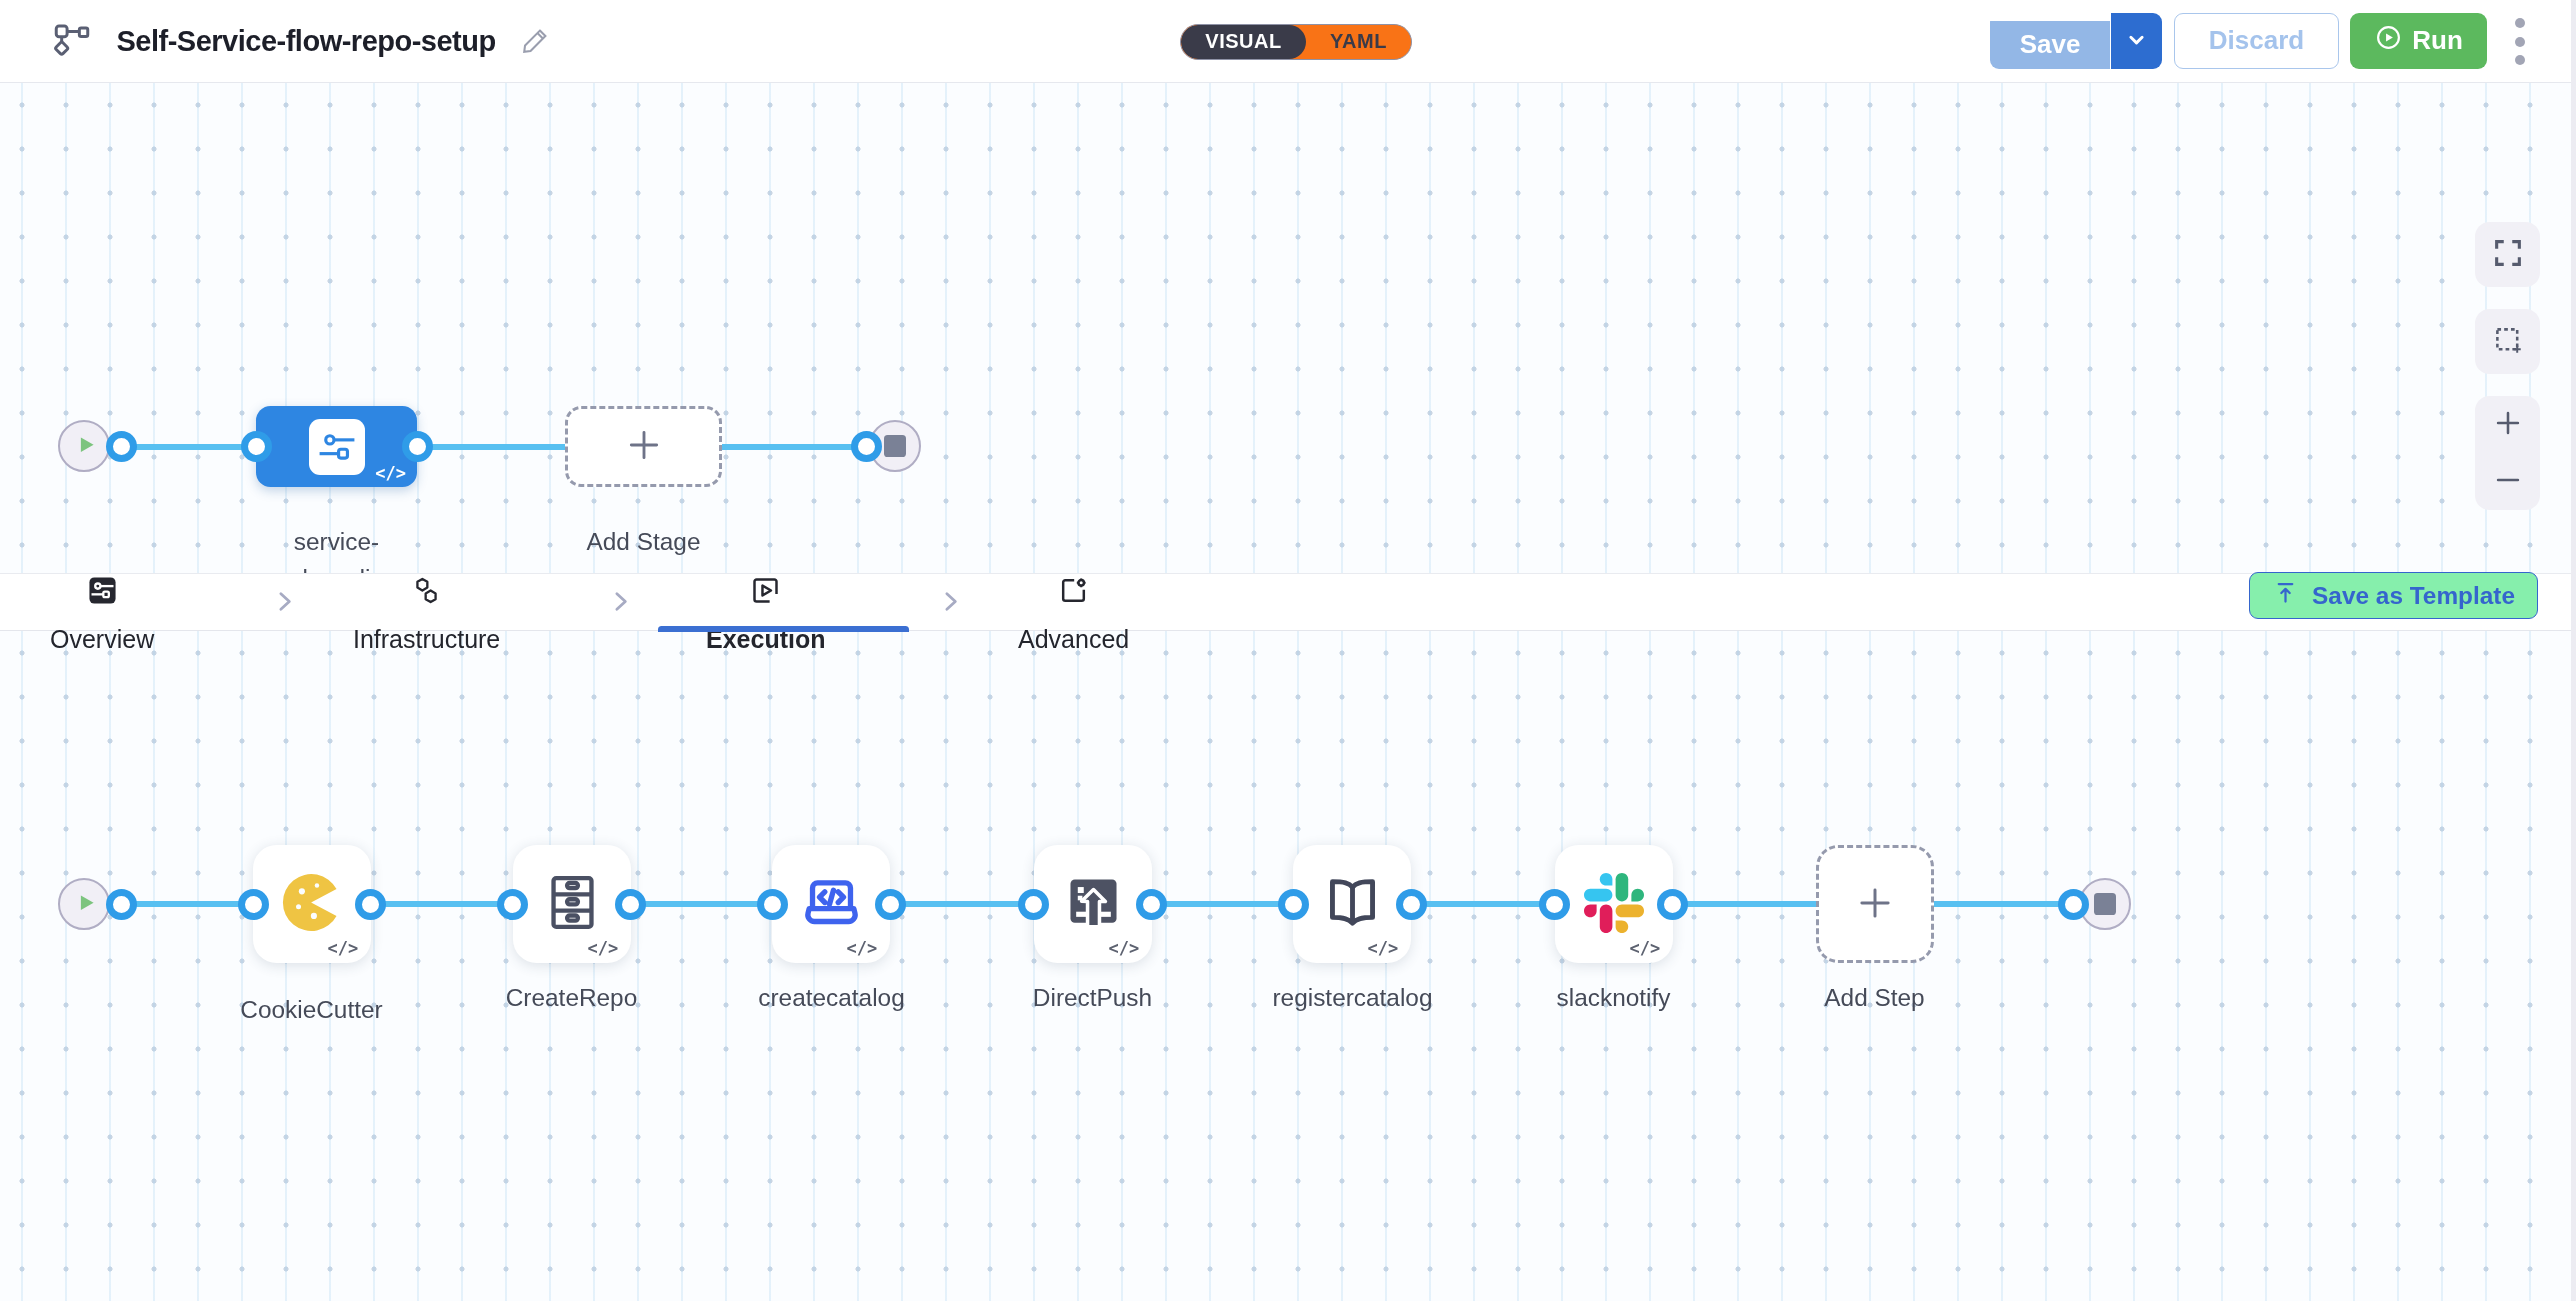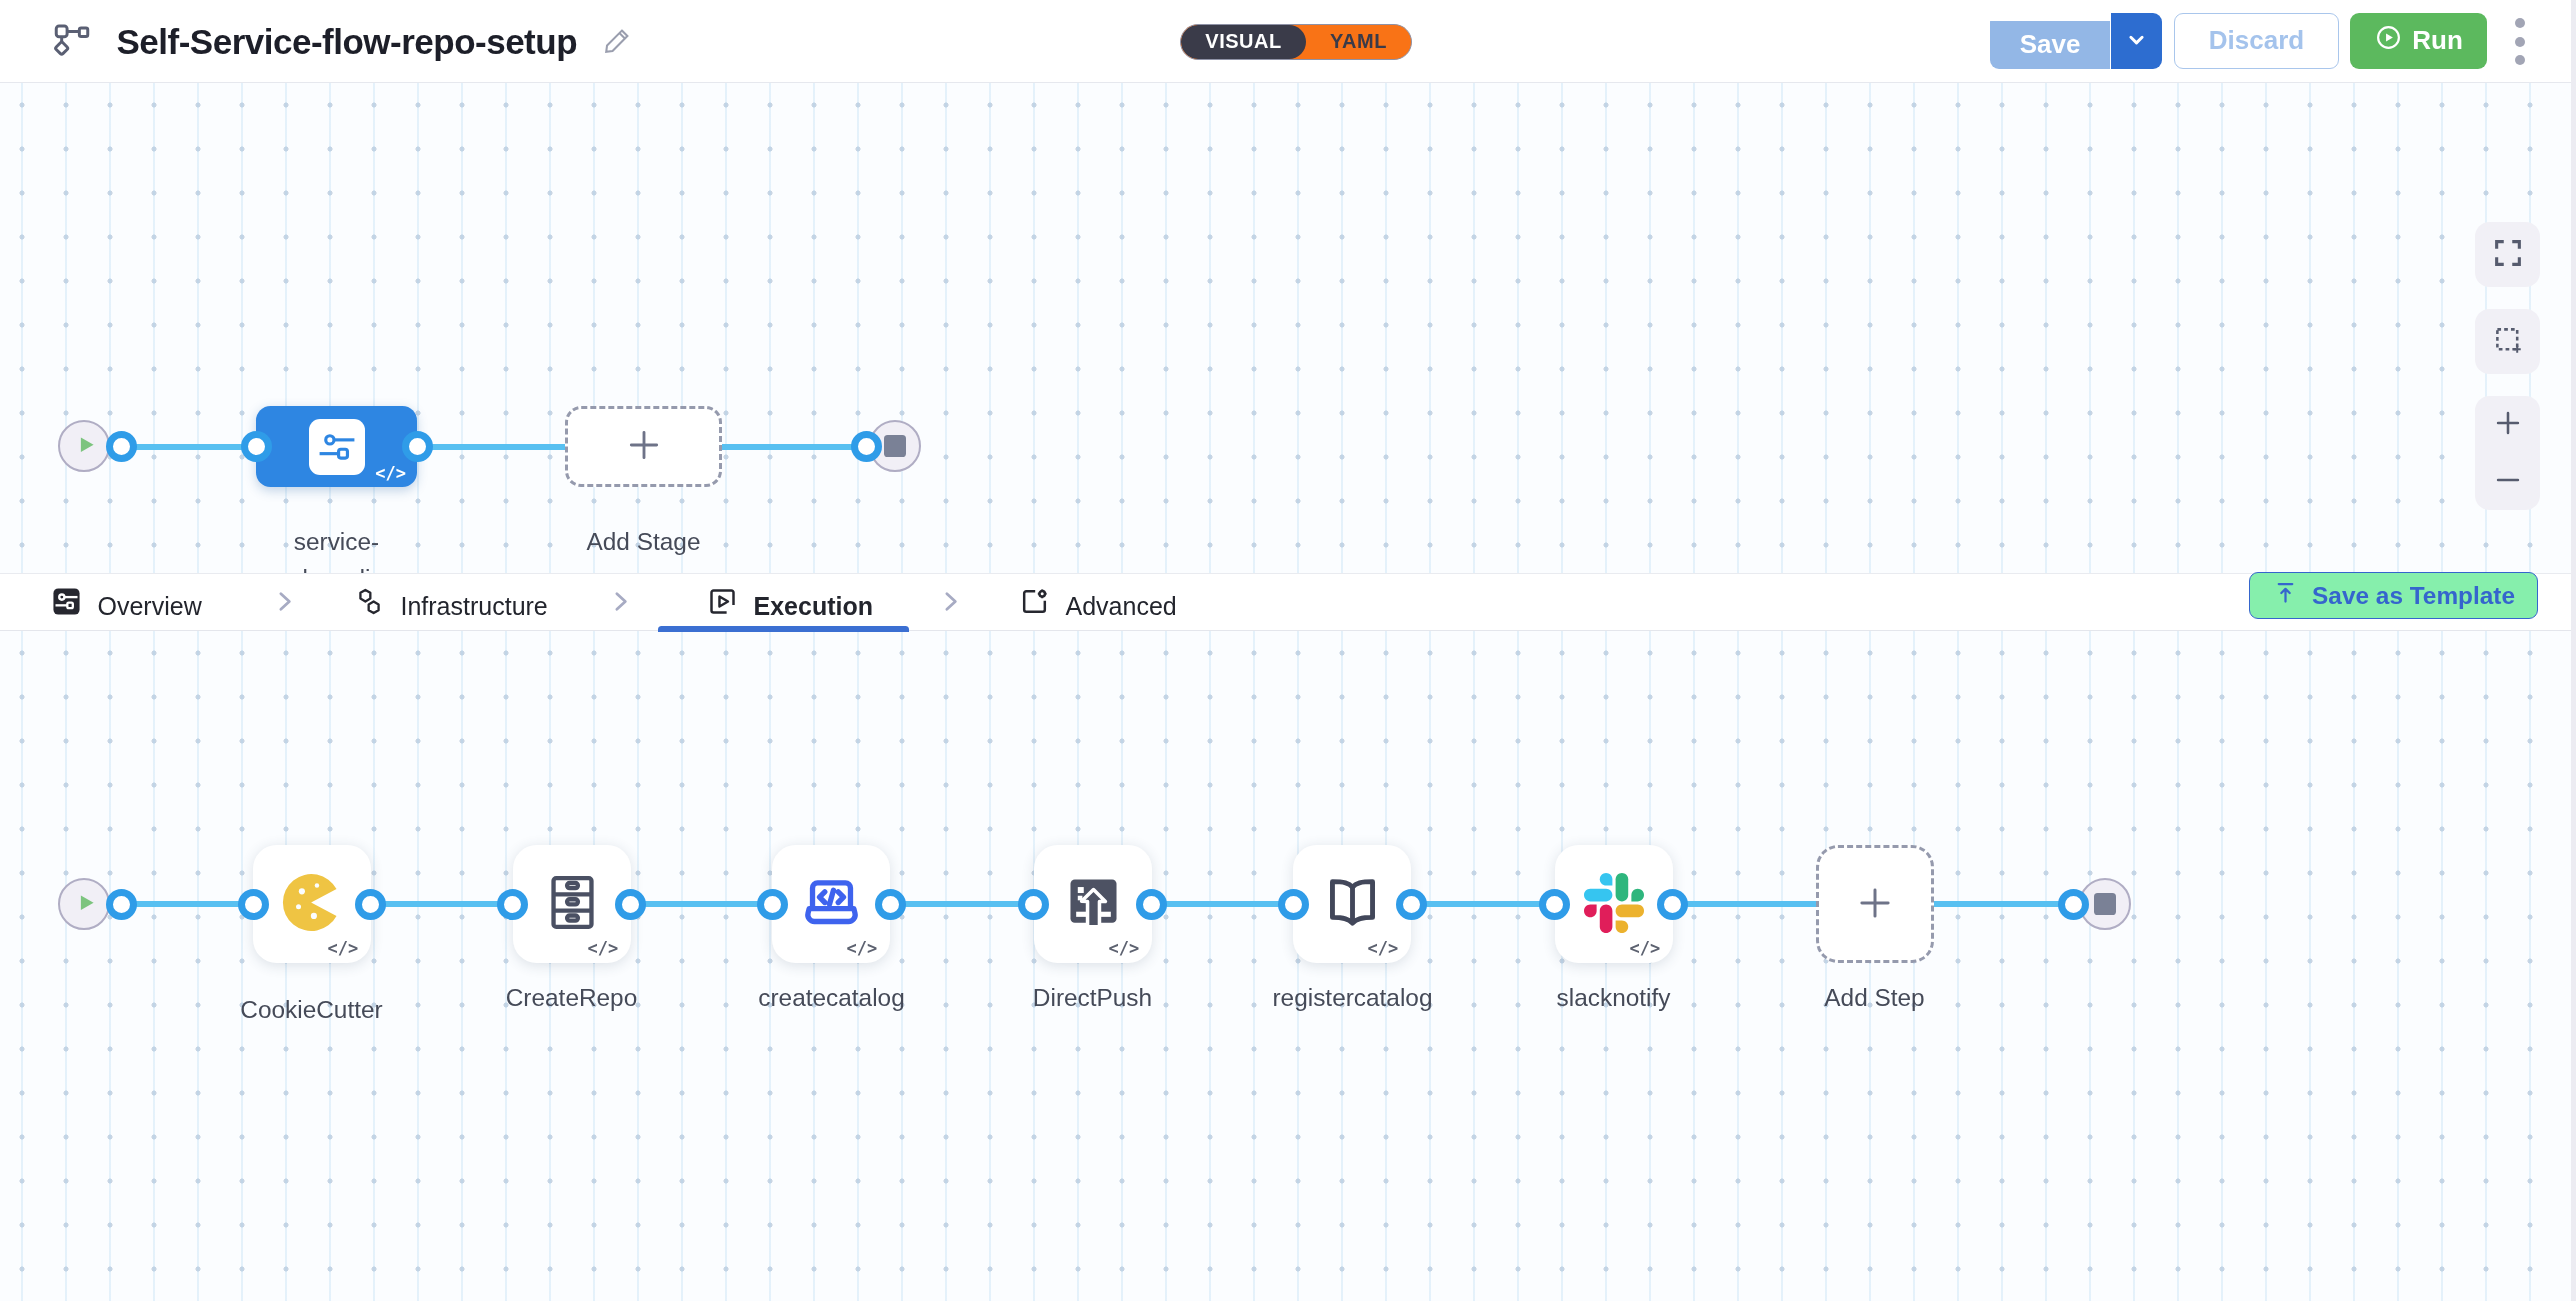--- a/index.html
+++ b/index.html
@@ -4,21 +4,21 @@
 <style>
   * { margin:0; padding:0; box-sizing:border-box; }
   html,body { width:2576px; height:1302px; }
   body { font-family:"Liberation Sans", sans-serif; background:#fff; }
   .app { position:relative; width:2576px; height:1302px; overflow:hidden; background:#fff; border-right:5.4px solid #ececf2; }
 
   
   .header { position:absolute; left:0; top:0; width:100%; height:83px; background:#fff;
             border-bottom:1.8px solid #e6e8ee; z-index:30; }
   .title-wrap { position:absolute; left:51px; top:0; height:83px; display:flex; align-items:center; gap:23.5px; }
-  .title { font-size:35px; font-weight:bold; color:#1d1f29; letter-spacing:-0.5px; }
+  .title { font-size:29px; font-weight:bold; color:#1d1f29; letter-spacing:-0.5px; }
   .icon-btn { background:none; border:none; cursor:pointer; display:flex; align-items:center; }
 
   .toggle { position:absolute; left:1180px; top:23.5px; width:232px; height:36px; border:1.8px solid #8f92a6;
             border-radius:20px; background:#f97316; display:flex; overflow:hidden; }
   .toggle-seg { flex:1; display:flex; align-items:center; justify-content:center;
                 font-size:20px; font-weight:bold; letter-spacing:0.5px; cursor:pointer; }
   .toggle-seg.active { background:#3a3b49; color:#fff; border-radius:20px; flex:0 0 125px; }
   .toggle-seg.inactive { color:#3a3b49; }
 
   .validated-chip { position:absolute; left:1738px; top:13.6px; height:54px; padding:0 20px;
@@ -84,22 +84,22 @@
   
   .cv-btn { position:absolute; left:2475px; width:65px; height:65px; background:#f1f0f6; border:none;
             border-radius:14.5px; display:flex; align-items:center; justify-content:center; cursor:pointer; z-index:10; }
   .cv-zoom { position:absolute; left:2475px; width:65px; height:114px; background:#f1f0f6; border-radius:14.5px;
              display:flex; flex-direction:column; z-index:10; }
   .cv-zoom button { flex:1; background:none; border:none; display:flex; align-items:center; justify-content:center; cursor:pointer; }
 
   
   .tabbar { position:absolute; left:0; top:573px; width:100%; height:58px; background:#fff;
             border-top:0.9px solid #e9ebf0; border-bottom:1.8px solid #e4e6ec; z-index:20; }
-  .tab { position:absolute; top:7px; height:40px; display:flex; align-items:flex-end; gap:14.5px; cursor:pointer;
-         background:none; border:none; }
+  .tab { position:absolute; top:0; height:40px; display:flex; align-items:center; gap:14.5px; cursor:pointer;
+         background:none; border:none;flex-direction:column; }
   .tab-label { font-size:25px; color:#23252d; font-weight:500; white-space:nowrap; }
   .tab.active .tab-label { font-weight:bold; }
   .tab-chevron { position:absolute; top:12.7px; width:29px; height:29px; }
   .tab-underline { position:absolute; left:658px; bottom:-1.8px; width:251px; height:6.3px; background:#3b6fd2;
                    border-radius:3.6px 3.6px 0 0; }
   .save-template-btn { position:absolute; right:33px; top:-1.8px; height:47px; padding:0 22px; background:#86efac;
                        border:1.8px solid #3565cd; border-radius:9px; color:#3565cd; font-size:24.4px; font-weight:bold;
                        display:flex; align-items:center; gap:12.7px; cursor:pointer; }
 </style>
 </head>

